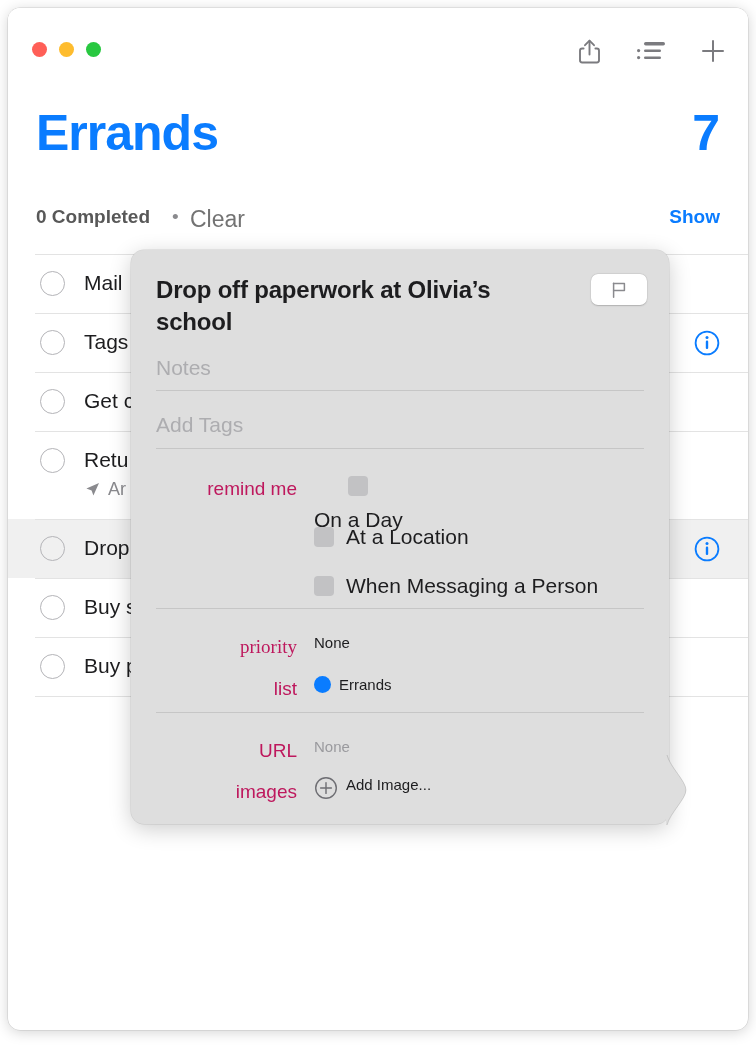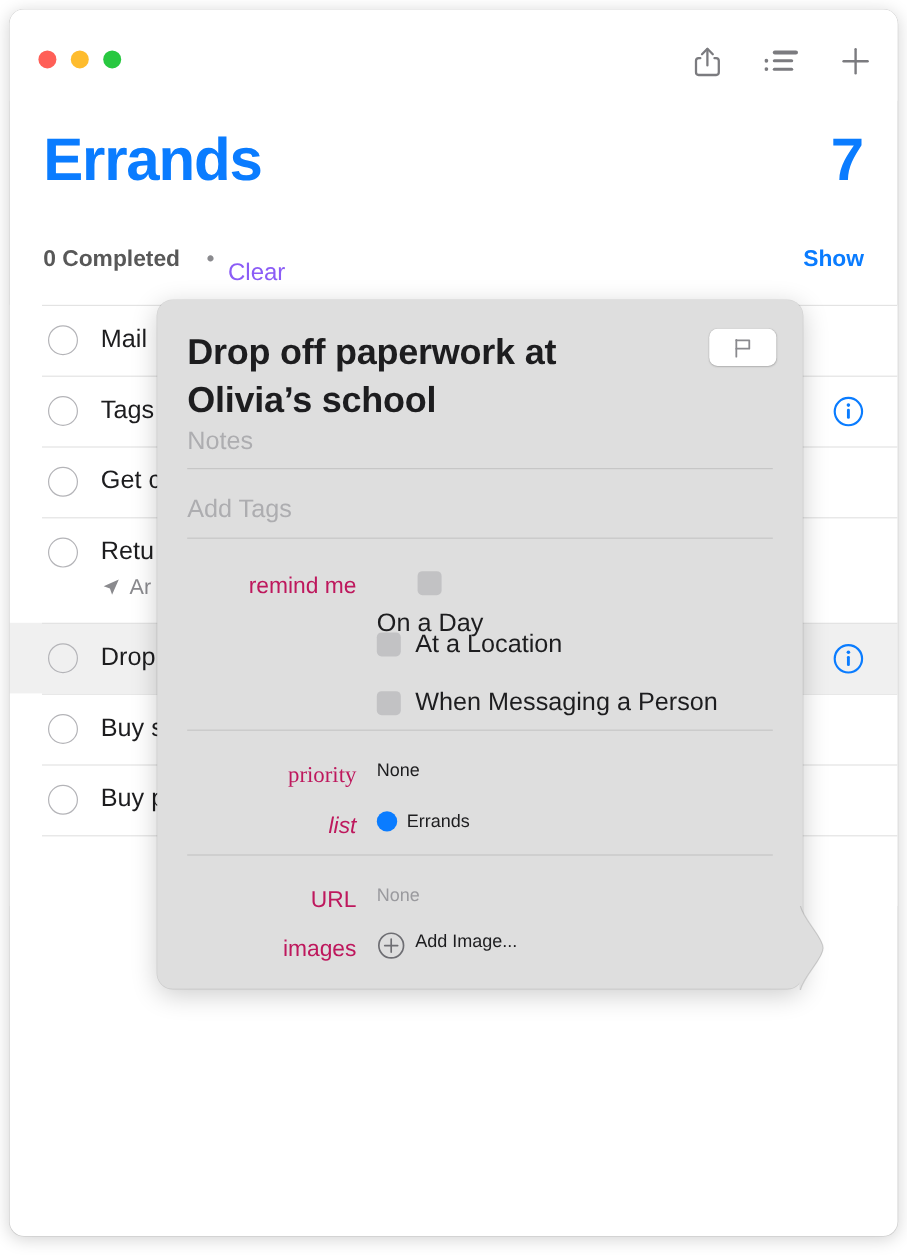--- a/index.html
+++ b/index.html
@@ -110,23 +110,23 @@
   .dot-sep {
     position: absolute;
     left: 164px;
     top: 0;
     font-size: 19px;
     color: #8a8a8e;
   }
   .clear-link {
     position: absolute;
     left: 182px;
-    top: 10px;
-    font-size: 20px;
-    color: #8b5cf6;
+    top: 0;
+    font-size: 23px;
+    color: #737373;
   }
   .show-link {
     position: absolute;
     right: 28px;
     top: 0;
     font-size: 19px;
     color: #0a7cff;
     font-weight: bold;
   }
 
@@ -218,21 +218,21 @@
     width: 22px;
     height: 70px;
     pointer-events: none;
   }
 
   .pop-title {
     position: absolute;
     left: 25px;
     top: 24px;
     width: 410px;
-    font-size: 30px;
+    font-size: 24px;
     font-weight: bold;
     color: #1d1d1f;
     line-height: 1.32;
     letter-spacing: -0.2px;
   }
   .flag-btn {
     position: absolute;
     right: 22px;
     top: 24px;
     width: 56px;
@@ -471,21 +471,21 @@
         <span>At a Location</span>
       </div>
 
       <div class="hr c"></div>
 
       <div class="prop-label" style="left:56px; top:386px;font-family:Liberation Serif, serif;">priority</div>
       <div class="prop-value" style="top:384px;">
         <span>None</span>
       </div>
 
-      <div class="prop-label" style="left:56px; top:428px;font-style:italic;">list</div>
+      <div class="prop-label" style="left:56px; top:428px;">list</div>
       <div class="prop-value" style="top:426px;">
         <span class="list-dot"></span>
         <span>Errands</span>
       </div>
 
       <div class="hr d"></div>
 
       <div class="prop-label" style="left:56px; top:490px;">URL</div>
       <div class="prop-value muted" style="top:488px;">
         <span>None</span>

